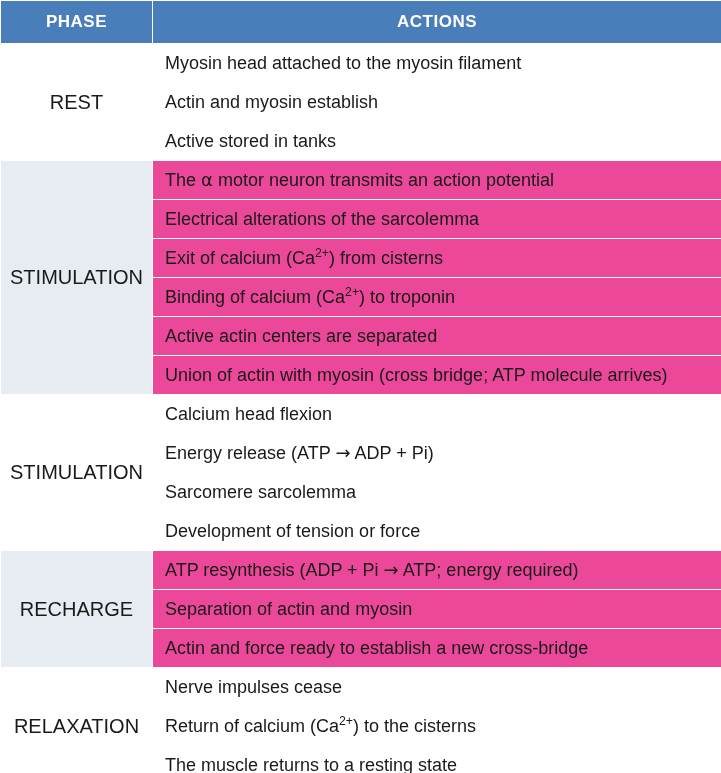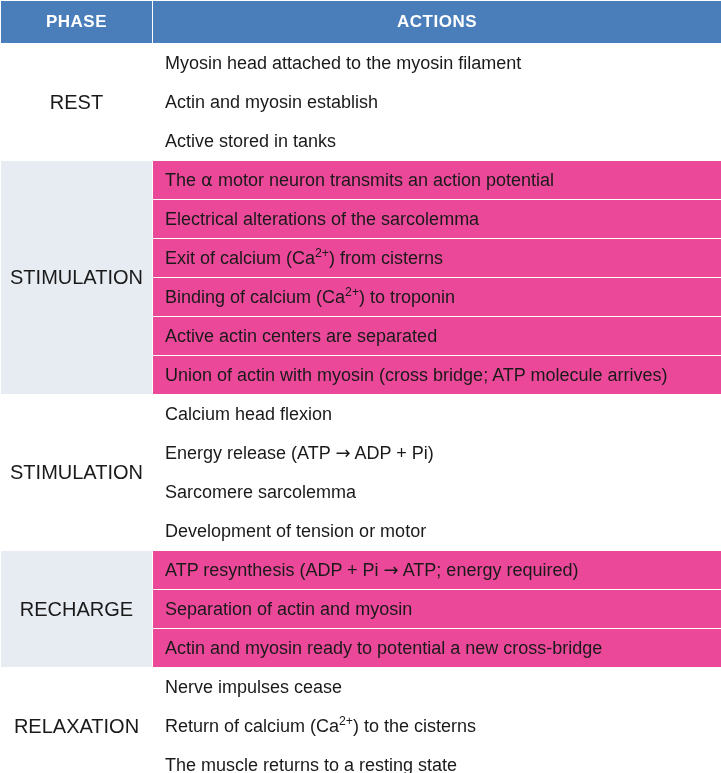--- a/index.html
+++ b/index.html
@@ -122,31 +122,31 @@
           <td class="phase-cell band-light" rowspan="4">STIMULATION</td>
           <td class="action-cell band-light">Calcium head flexion</td>
         </tr>
         <tr class="band-light">
           <td class="action-cell band-light">Energy release (ATP <span class="arrow">→</span> ADP + Pi)</td>
         </tr>
         <tr class="band-light">
           <td class="action-cell band-light">Sarcomere sarcolemma</td>
         </tr>
         <tr class="band-light">
-          <td class="action-cell band-light">Development of tension or motor</td>
+          <td class="action-cell band-light">Development of tension or force</td>
         </tr>
         <tr class="band-dark">
           <td class="phase-cell band-dark" rowspan="3">RECHARGE</td>
           <td class="action-cell band-dark">ATP resynthesis (ADP + Pi <span class="arrow">→</span> ATP; energy required)</td>
         </tr>
         <tr class="band-dark">
           <td class="action-cell band-dark">Separation of actin and myosin</td>
         </tr>
         <tr class="band-dark">
-          <td class="action-cell band-dark">Actin and myosin ready to potential a new cross-bridge</td>
+          <td class="action-cell band-dark">Actin and force ready to establish a new cross-bridge</td>
         </tr>
         <tr class="band-light">
           <td class="phase-cell band-light" rowspan="3">RELAXATION</td>
           <td class="action-cell band-light">Nerve impulses cease</td>
         </tr>
         <tr class="band-light">
           <td class="action-cell band-light">Return of calcium (Ca<sup>2+</sup>) to the cisterns</td>
         </tr>
         <tr class="band-light">
           <td class="action-cell band-light">The muscle returns to a resting state</td>

